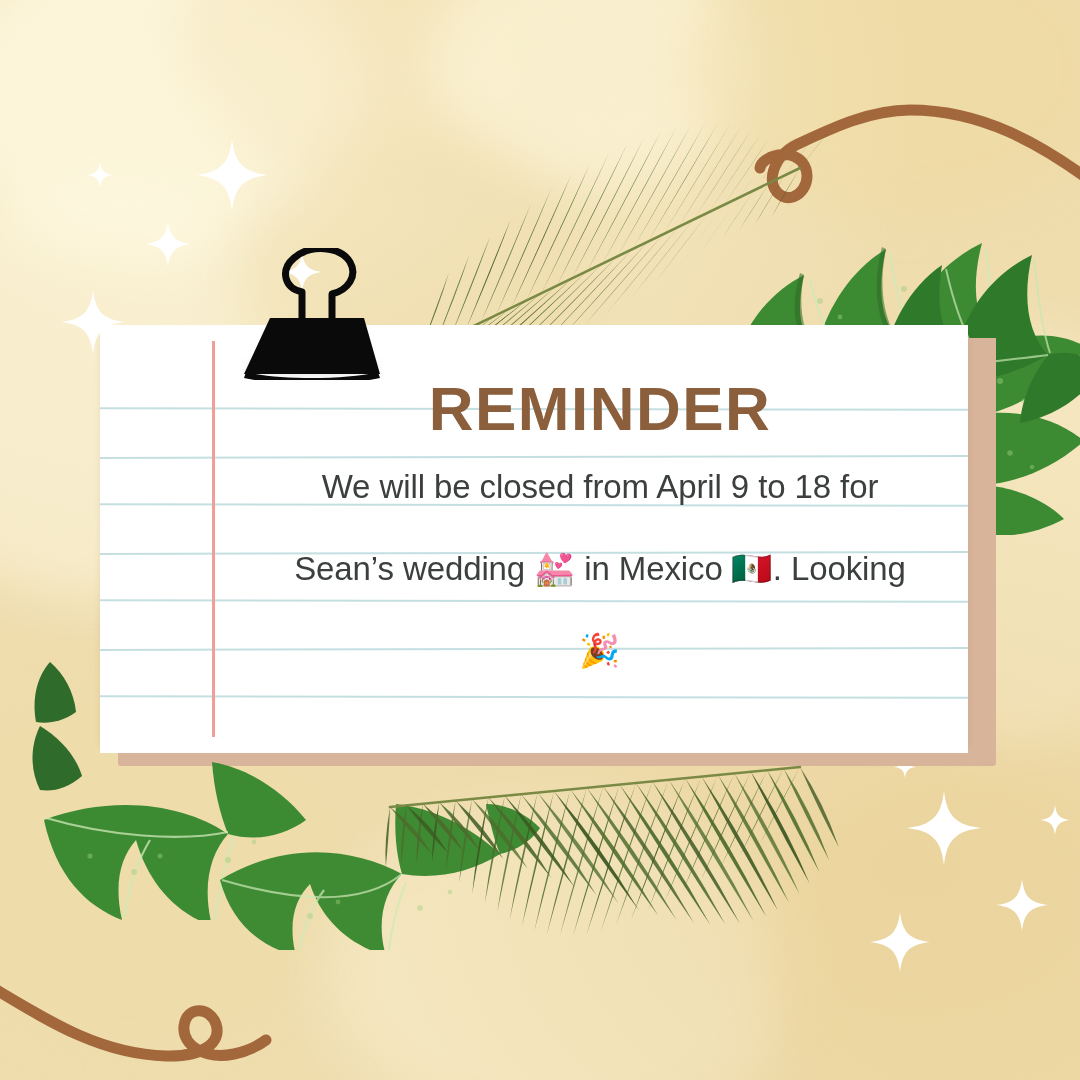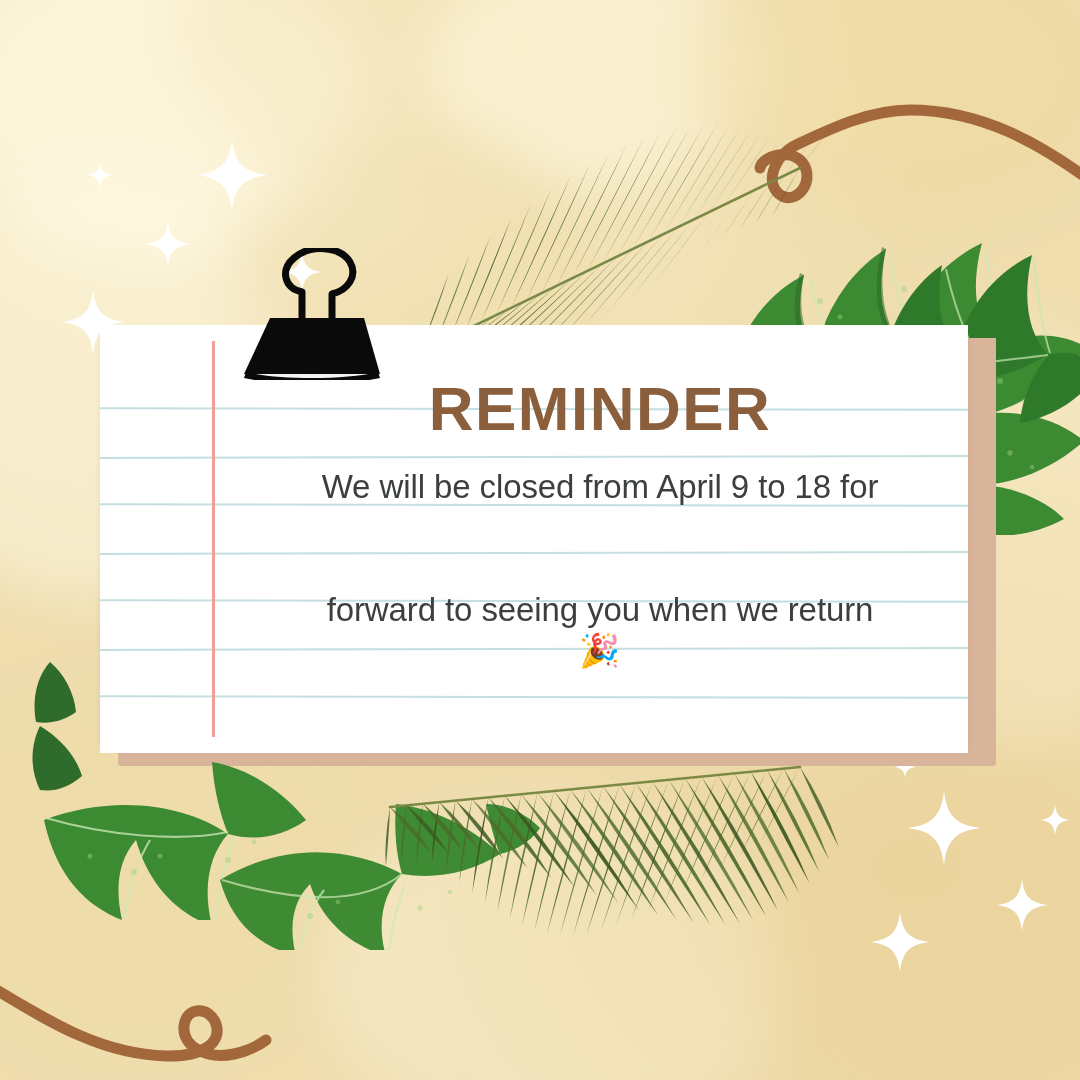--- a/index.html
+++ b/index.html
@@ -303,21 +303,21 @@
         <div class="rule" style="top: 314px; background: rgb(187, 217, 220); transform: rotate(-0.12deg);"></div>
         <div class="rule" style="top: 362px; background: rgb(187, 217, 220); transform: rotate(0.1deg);"></div>
         <div class="rule" style="top: 410px; background: rgb(187, 217, 220); transform: rotate(-0.12deg);"></div>
       </div>
     <div id="margin-line"></div>
     <div class="torn top"></div>
     <div class="torn bot"></div>
 
     <div id="note-content">
       <h1 id="note-title">REMINDER</h1>
-      <p id="note-body"><span>We will be closed from April 9 to 18 for</span><br><br><br><span>forward to seeing you when we return</span><br><span><span class="emoji">🎉</span></span></p>
+      <p id="note-body"><span>We will be closed from April 9 to 18 for</span><br><br><span>Sean’s wedding <span class="emoji">💒</span> in Mexico <span class="emoji">🇲🇽</span>. Looking</span><br><br><span><span class="emoji">🎉</span></span></p>
     </div>
   </div>
 
   <div id="clip-shadow"></div>
   <div id="binder-clip">
     <svg width="150" height="132" viewBox="0 0 150 132">
       <path d="M62 96 L62 44 C 44 40, 40 22, 54 10 C 70 -4, 100 -2, 110 14
                C 118 28, 108 42, 92 46 L92 96 Z" fill="none" stroke="#0A0A0A" stroke-width="7" stroke-linejoin="round"></path>
       <path d="M4 126 L30 70 L124 70 L140 126 Z" fill="#0A0A0A"></path>
       <path d="M6 124 C 40 132, 104 132, 138 124 L 140 130 C 104 138, 40 138, 4 130 Z" fill="#0A0A0A"></path>

